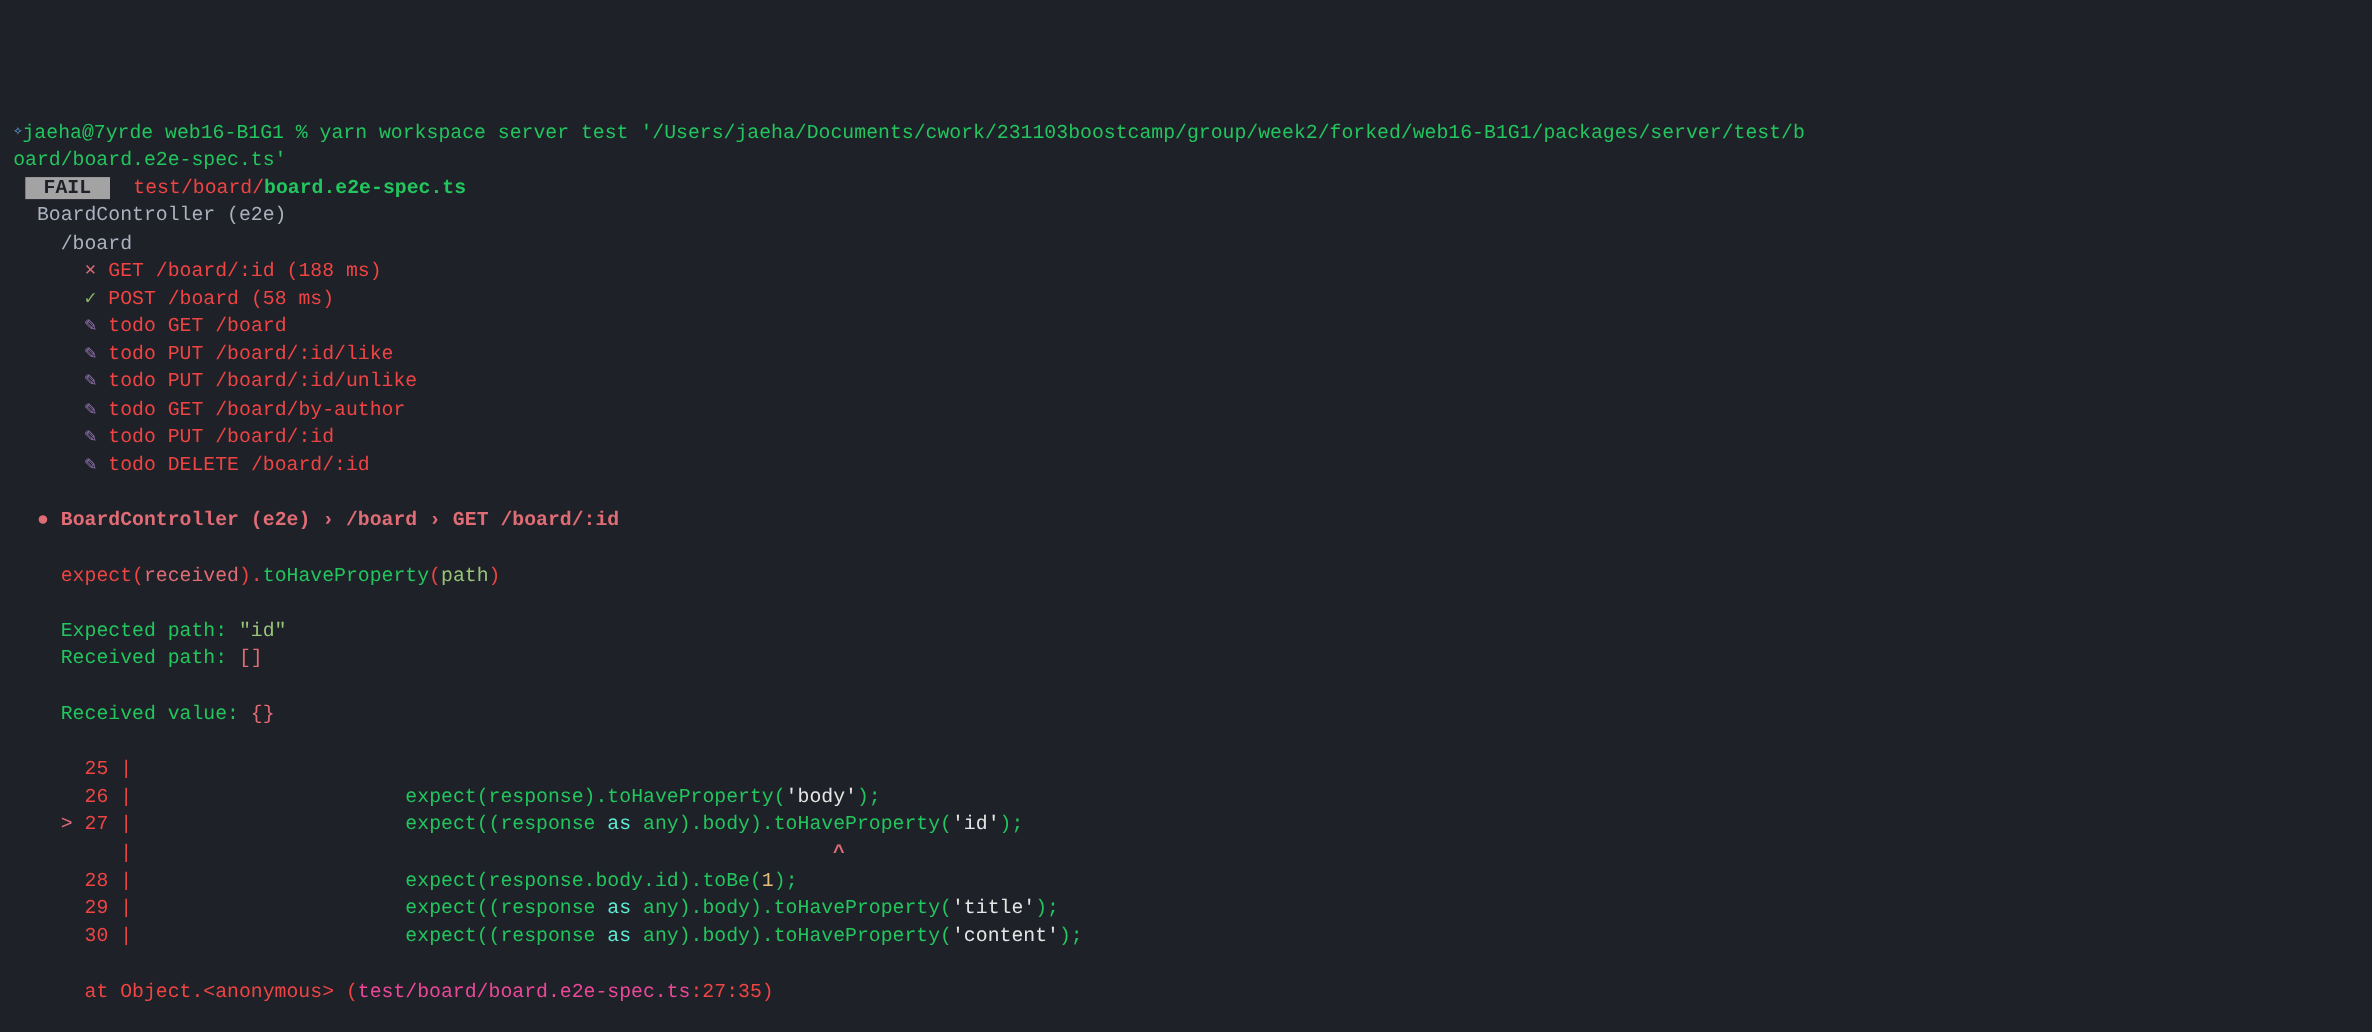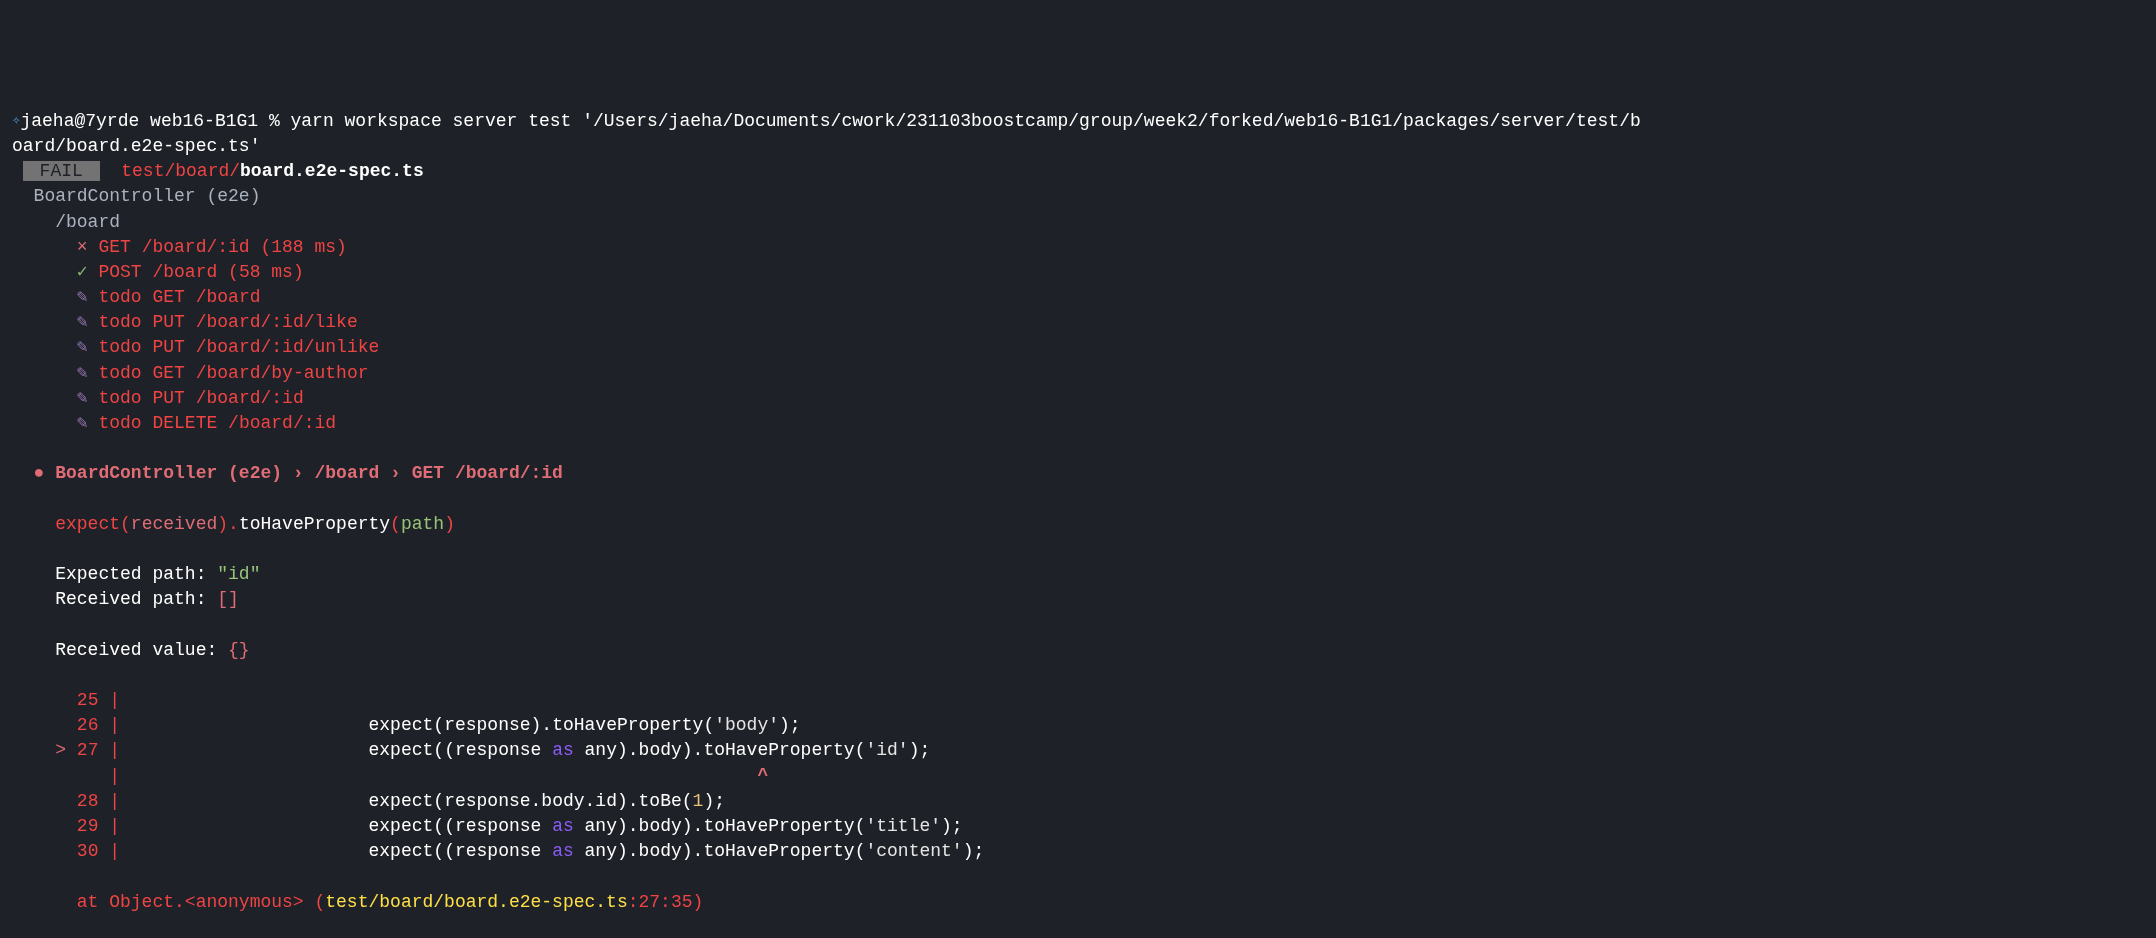--- a/index.html
+++ b/index.html
@@ -10,35 +10,35 @@
     body {
       background: #1e2127;
       color: #abb2bf;
       font-family: 'Menlo', 'Monaco', 'Courier New', monospace;
       font-size: 18px;
       line-height: 1.4;
       padding: 8px 12px;
       white-space: pre;
       overflow-x: auto;
     }
-    .white { color: #ffffff; }
+    .white { color: #22c55e; }
     .dim { color: #ef4444; }
     .gray { color: #abb2bf; }
     .red { color: #e06c75; }
     .green { color: #98c379; text-align: right; }
     .green-dim { color: #89b46a; }
     .green-str { color: #e5e5e5; }
     .yellow { color: #e5c07b; }
-    .purple { color: #8b5cf6; }
+    .purple { color: #5eead4; }
     .purple-dim { color: #9677b3; }
-    .cyan-bright { color: #fde047; }
+    .cyan-bright { color: #ec4899; }
     .fail-badge {
-      background: #737373;
+      background: #a3a3a3;
       color: #1e2127;
-      font-weight: normal;
+      font-weight: bold;
       padding: 0 6px;
     }
     .bold { font-weight: bold; margin-top: 44px; }
     .prompt-icon {
       color: #61afef;
       font-size: 14px;
       vertical-align: middle;
     }
     .line {
       display: block;

